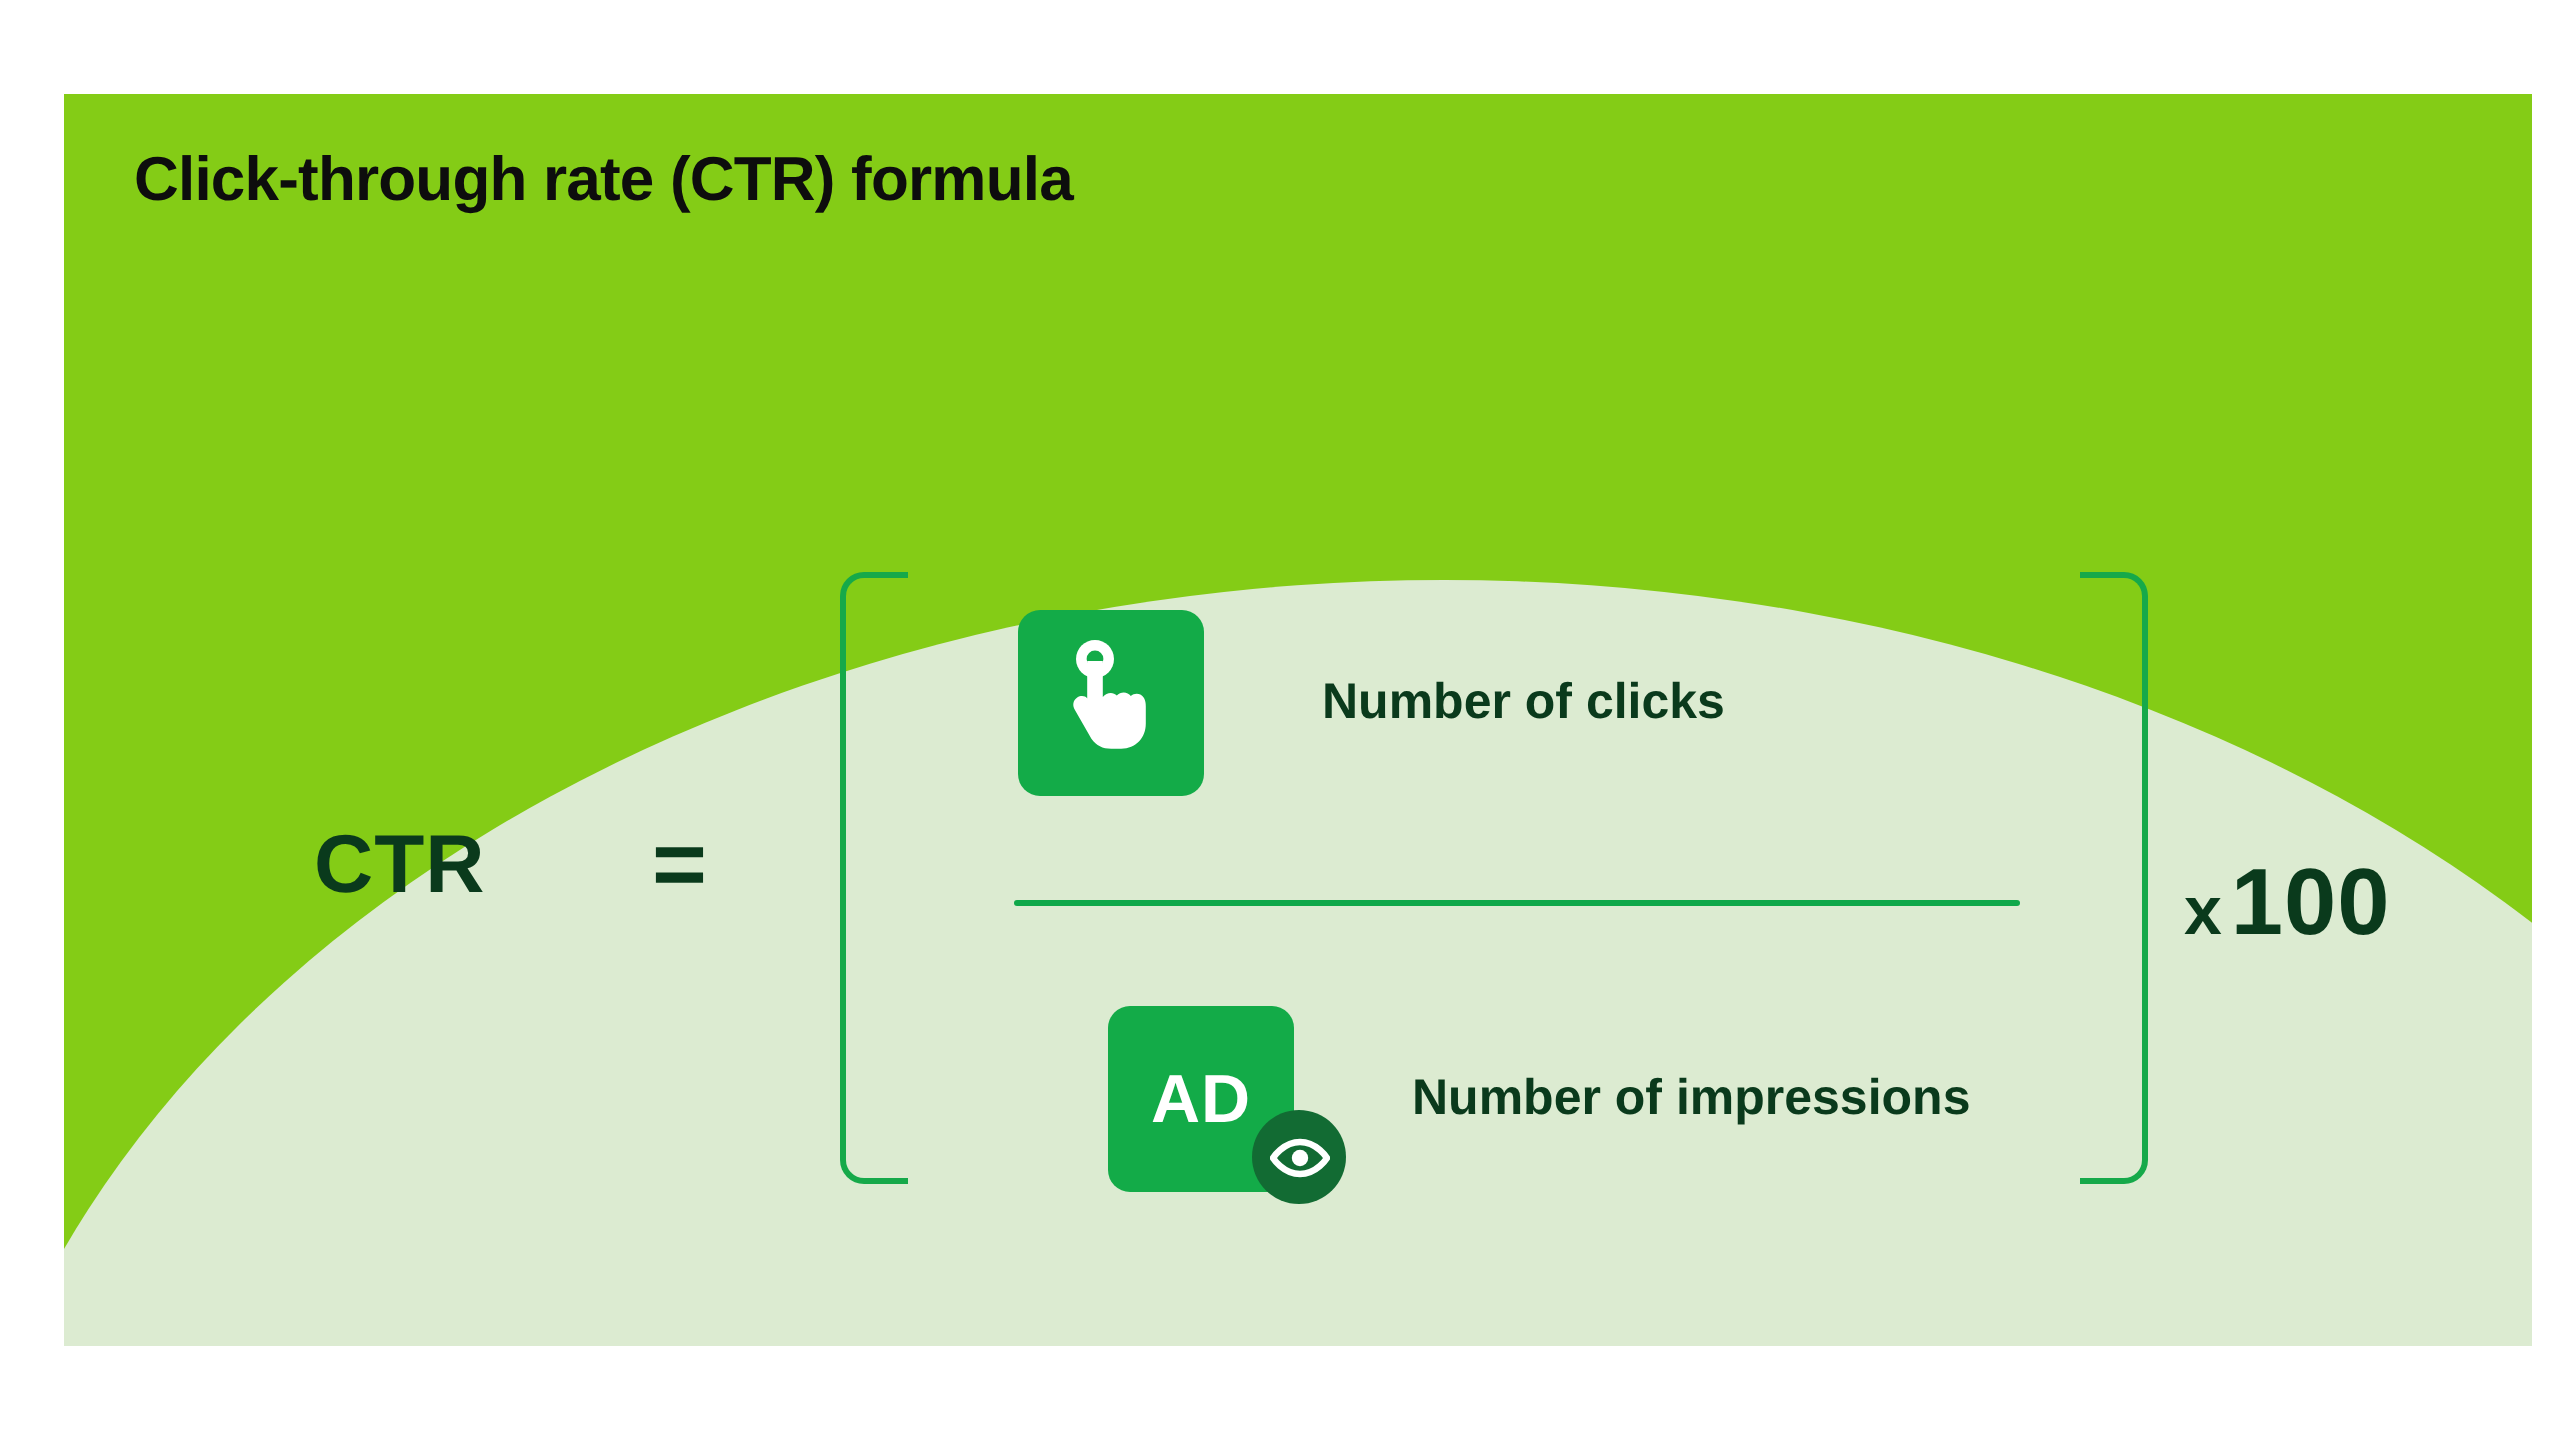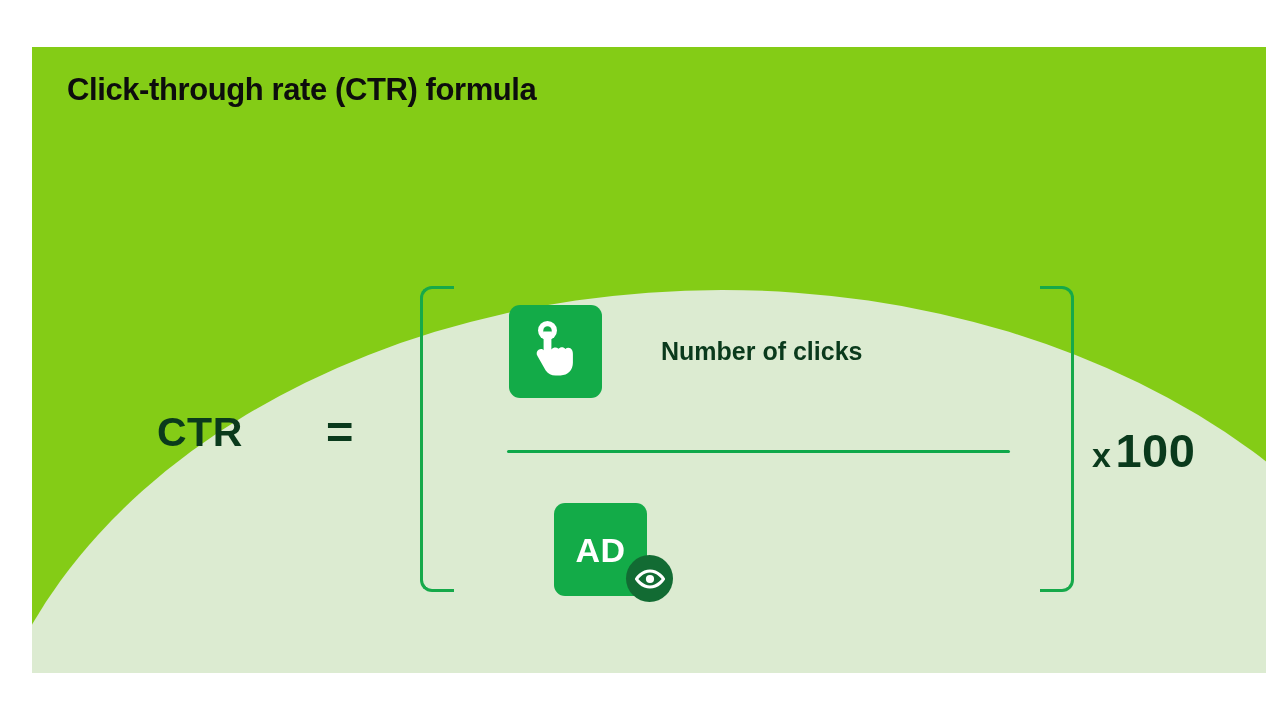--- a/index.html
+++ b/index.html
@@ -233,20 +233,21 @@
         <div id="denominator-row" class="frac-row">
           <div class="tile">
             <span id="ad-text">AD</span>
             <span id="eye-badge">
               <svg width="30" height="20" viewBox="0 0 30 20" aria-hidden="true">
                 <path d="M15 2 C6.5 2 1.5 10 1.5 10 S6.5 18 15 18 S28.5 10 28.5 10 S23.5 2 15 2 Z" fill="none" stroke="#ffffff" stroke-width="3.2" stroke-linejoin="round"></path>
                 <circle cx="15" cy="10" r="4.1" fill="#ffffff"></circle>
               </svg>
             </span>
           </div>
+          <div class="frac-label">Number of impressions</div>
         </div>
 
       </div>
 
       <div id="multiplier">
         <span class="times-sym">x</span><span>&nbsp;</span><span class="times-val">100</span>
       </div>
 
     </div>
   </div>

